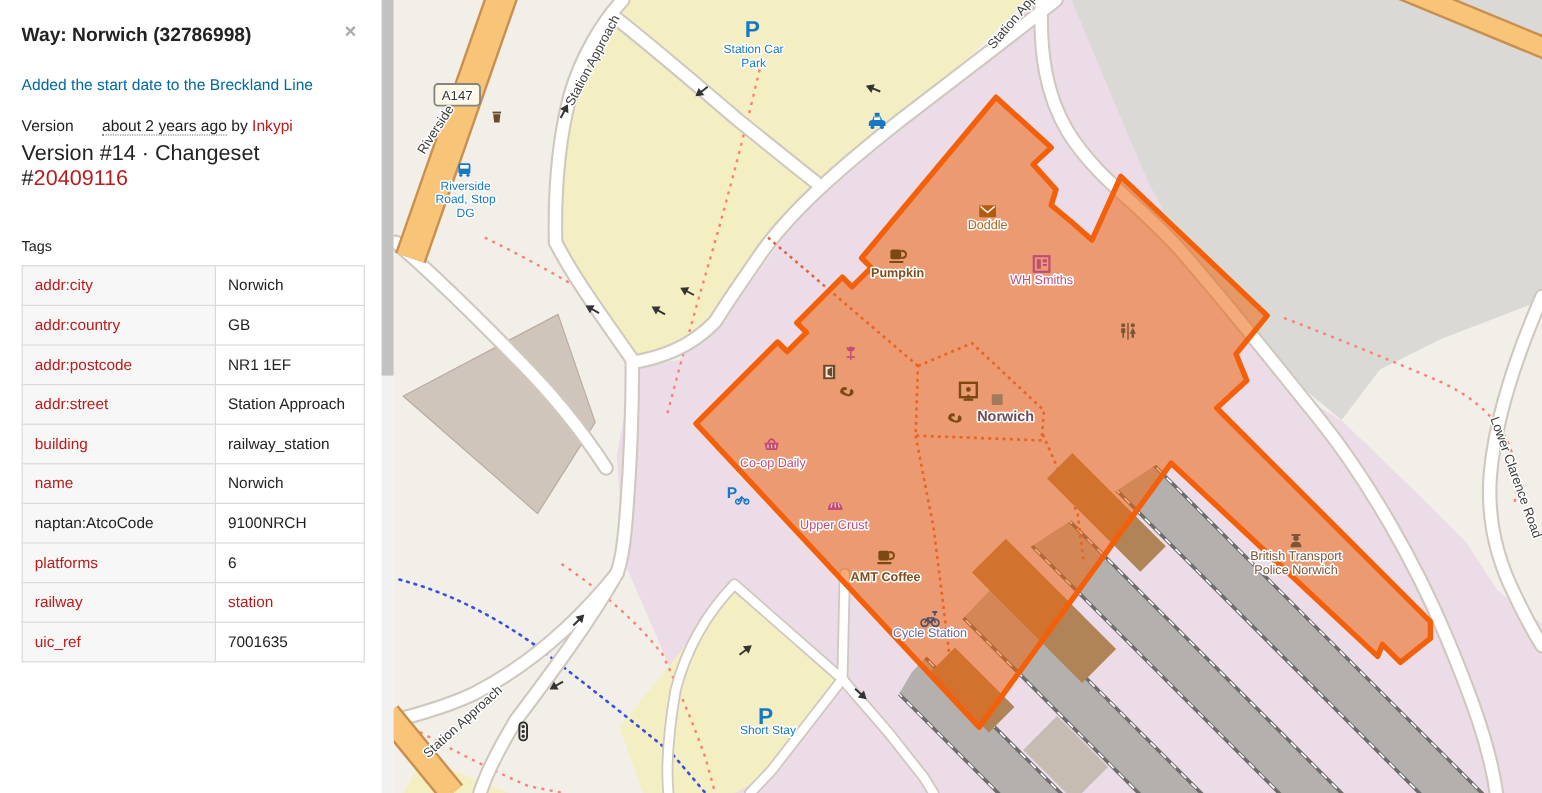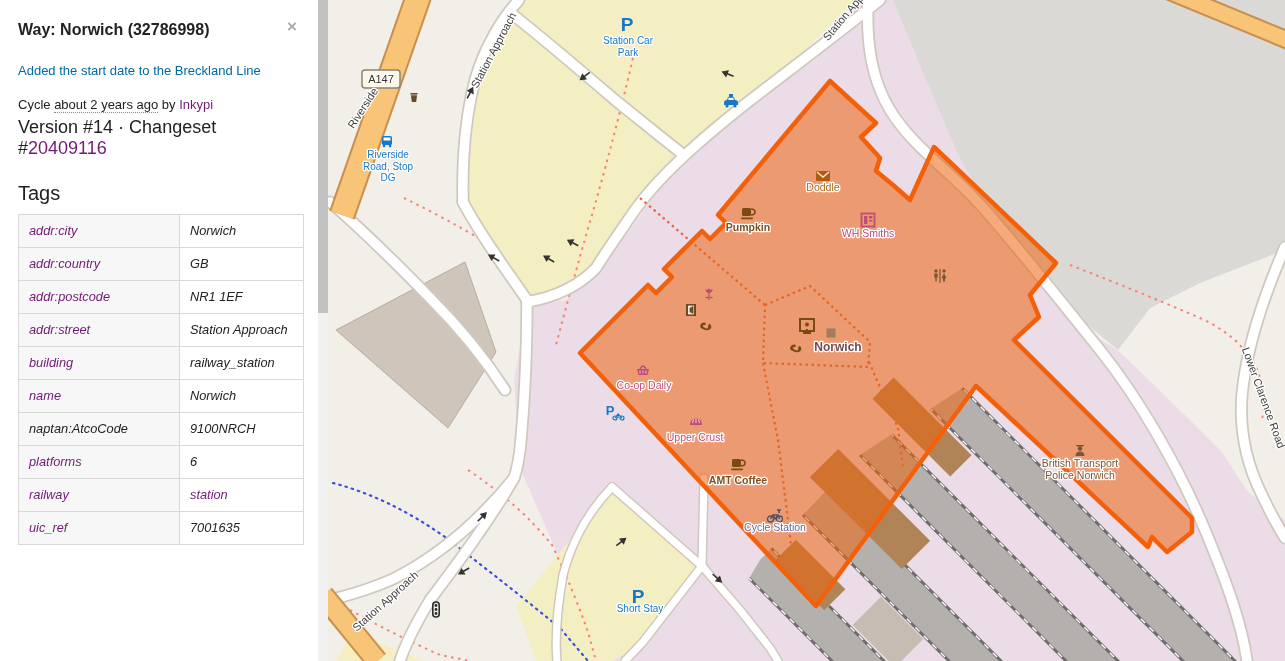--- a/index.html
+++ b/index.html
@@ -5,25 +5,25 @@
   html,body{margin:0;padding:0;background:#fff;font-family:"Liberation Sans","DejaVu Sans",sans-serif;}
   body{display:flex;width:1285px;height:661px;overflow:hidden;}
   
   #sidebar{width:318px;height:661px;background:#fff;box-sizing:border-box;padding:14px 15px 0 18px;position:relative;flex:0 0 auto;}
   .title-row{display:flex;align-items:flex-start;justify-content:space-between;text-align:center;}
   .way-title{font-size:16px;font-weight:bold;color:#222;margin:6px 0 0 0;line-height:1.2;}
   .close-btn{color:#aaa;font-size:17px;font-weight:bold;cursor:pointer;line-height:1;padding:4px 6px;}
   .desc{font-size:13px;color:#0369a1;margin-top:24px;}
   .meta{font-size:13px;color:#222;margin-top:17px;line-height:1.5;}
   .meta-2{font-size:18px;color:#222;margin-top:2px;}
-  a.lnk{color:#701a75;text-decoration:none;}
-  abbr.ago{border-bottom:1px dotted #888;text-decoration:none;}
-  .tags-h{font-size:20px;color:#222;margin-top:23px;}
+  a.lnk{color:#b91c1c;text-decoration:none;}
+  abbr.ago{border-bottom:1px dotted #888;text-decoration:none;margin-left:20px;}
+  .tags-h{font-size:12px;color:#222;margin-top:39px;}
   table.tags{border-collapse:collapse;margin-top:9px;width:286px;font-size:12.8px;}
-  table.tags td{border:1px solid #d9d9d9;padding:0 10px;height:32px;color:#222;font-style:italic;}
+  table.tags td{border:1px solid #d9d9d9;padding:0 10px;height:32px;color:#222;}
   table.tags td.k{background:#f7f7f7;width:140px;}
   
   #scrollbar{width:10px;height:661px;background:#f1f1f1;position:relative;flex:0 0 auto;}
   #scroll-thumb{position:absolute;left:0;top:0;width:10px;height:313px;background:#c2c2c2;}
   
   #map{flex:1 1 auto;height:661px;position:relative;overflow:hidden;}
   svg{display:block;}
   .ml{paint-order:stroke;stroke:#ffffff;stroke-width:2.6px;stroke-linejoin:round;text-anchor:middle;}
   .road-casing{stroke:#cfc8bf;fill:none;stroke-linecap:round;}
   .road-fill{stroke:#ffffff;fill:none;stroke-linecap:round;}
@@ -33,21 +33,21 @@
 </head>
 <body>
 
 <div id="sidebar">
   <div class="title-row">
     <h2 class="way-title">Way: Norwich (32786998)</h2>
     <span class="close-btn">×</span>
   </div>
   <div class="desc">Added the start date to the Breckland Line</div>
   <div class="meta">
-    <span>Cycle</span>
+    <span>Version</span>
     <abbr class="ago">about 2 years ago</abbr>
     <span>by</span>
     <a class="lnk" href="#">Inkypi</a>
   </div>
   <div class="meta-2">
     <span>Version #14</span>
     <span>·</span>
     <span>Changeset #</span><a class="lnk" href="#">20409116</a>
   </div>
   <div class="tags-h">Tags</div>

